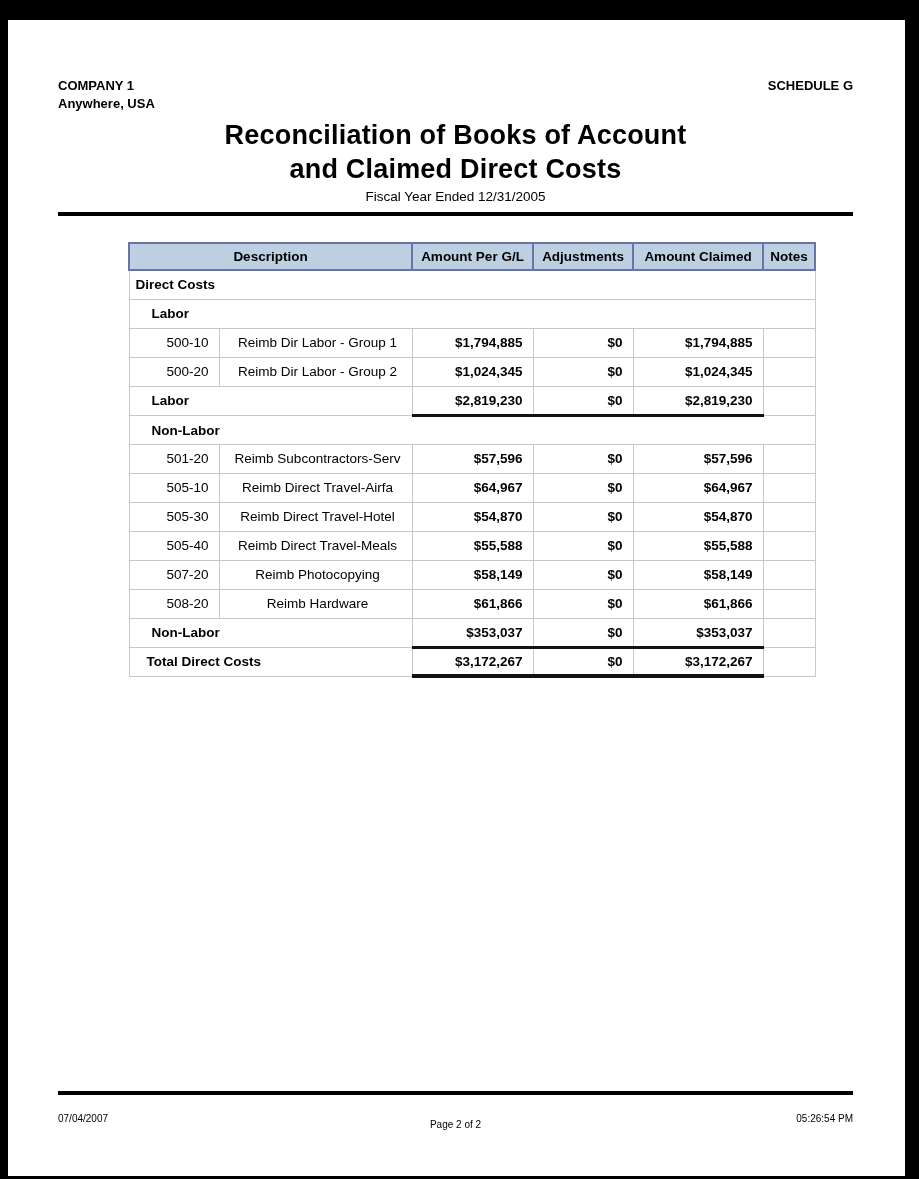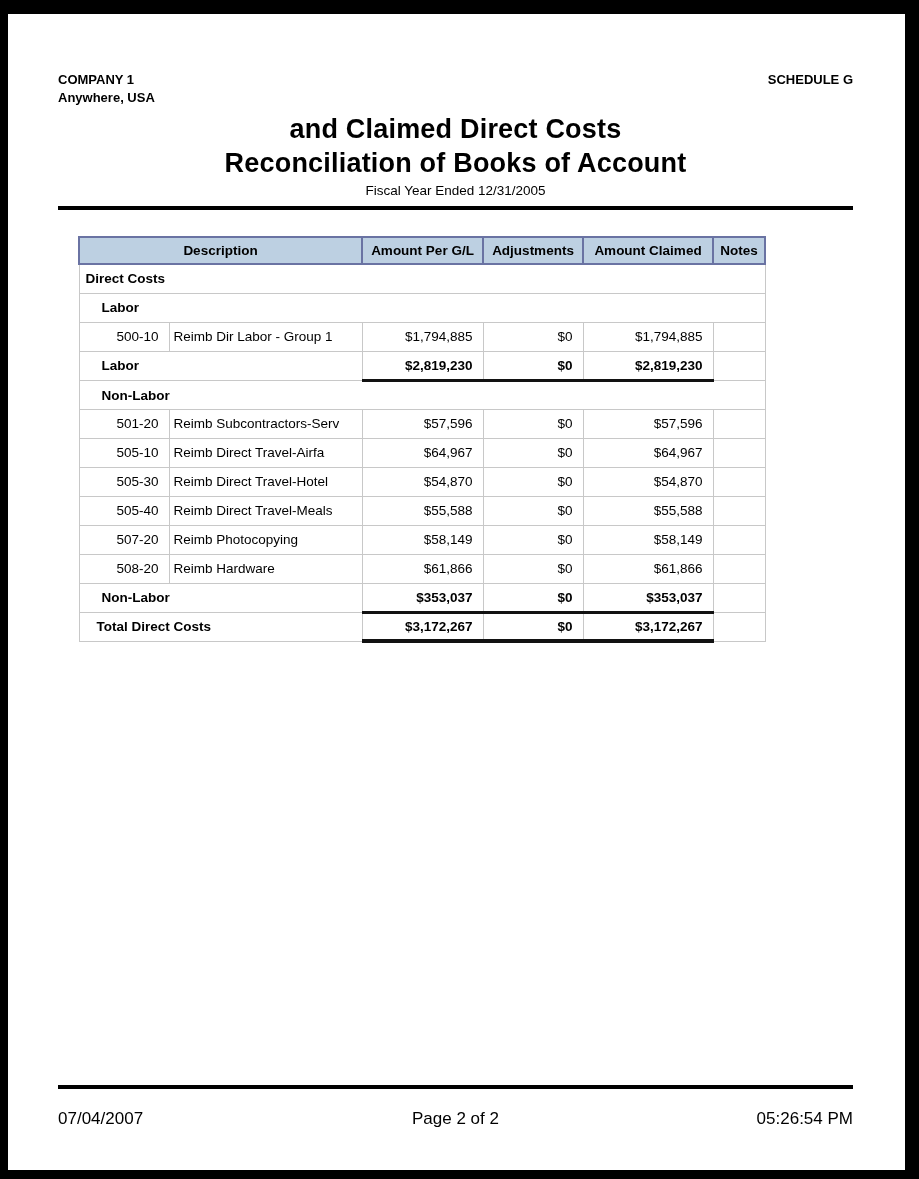--- a/index.html
+++ b/index.html
@@ -5,38 +5,38 @@
   * { margin:0; padding:0; box-sizing:border-box; }
   html,body { width:919px; height:1179px; }
   body {
     background:#000;
     position:relative;
     font-family:"Liberation Sans", sans-serif;
     color:#000;
     overflow:hidden;
   }
   .page {
-    position:absolute; top:14px; left:8px;
+    position:absolute; top:20px; left:8px;
     width:897px; height:1156px;
     background:#fff;
   }
   .hdr { margin:58px 52px 0 50px; }
   .hdr-top {
     display:flex; justify-content:space-between; align-items:flex-start;
     font-size:13px; font-weight:bold; line-height:16px;
   }
   .addr { font-size:13px; font-weight:bold; margin-top:2px; line-height:16px; }
   .title {
     text-align:center; font-size:27px; font-weight:bold;
     line-height:34px; margin-top:6px; letter-spacing:0.2px;
   }
   .subtitle { text-align:center; font-size:13.5px; margin-top:3px; line-height:16px; }
   .rule { height:4px; background:#000; margin:7px 52px 0 50px; }
 
-  .tablewrap { margin:26px 0 0 70px; }
+  .tablewrap { margin:26px 0 0 120px; }
   table.cost {
     border-collapse:collapse; table-layout:fixed;
     width:686px; font-size:13.5px;
     border-left:1px solid var(--row-line,#c8c8c8);
     border-right:1px solid var(--row-line,#c8c8c8);
     border-bottom:1px solid var(--row-line,#c8c8c8);
   }
   table.cost th {
     background:var(--header-bg,#bdd0e2);
     border:2px solid var(--header-border,#6a73a3);
@@ -46,57 +46,57 @@
   }
   table.cost td {
     height:29px; vertical-align:middle;
     border-top:1px solid var(--row-line,#c8c8c8);
     overflow:hidden; white-space:nowrap;
   }
   td.group-cell  { font-weight:bold; padding-left:6px; }
   td.section-cell{ font-weight:bold; padding-left:22px; }
   td.code-cell   { text-align:right; padding-right:10px;
                    border-right:1px solid var(--row-line,#c8c8c8); }
-  td.desc-cell   { padding-left:4px; }
+  td.desc-cell   { padding-left:4px;text-align:center; }
   td.amt-cell    { text-align:right; padding-right:10px;
-                   border-left:1px solid var(--row-line,#c8c8c8); }
+                   border-left:1px solid var(--row-line,#c8c8c8);font-weight:bold; }
   td.notes-cell  { border-left:1px solid var(--row-line,#c8c8c8); }
   td.subtotal-label-cell { font-weight:bold; padding-left:22px; }
   td.total-label-cell    { font-weight:bold; padding-left:17px; }
   td.subtotal-amt-cell, td.total-amt-cell {
     font-weight:bold;
     border-top:1px solid #4a4a4a;
   }
   td.subtotal-amt-cell { border-bottom:3px solid var(--subtotal-line,#121212); }
   td.total-amt-cell    { border-bottom:4px solid var(--subtotal-line,#121212); }
 
   .footer-rule { position:absolute; left:50px; width:795px; top:1071px; height:4px; background:#000; }
   .footer {
     position:absolute; left:50px; width:795px; top:1084px;
-    display:flex; align-items:flex-end;
-    font-size:17px; line-height:15px;
+    display:flex; align-items:center;
+    font-size:10px; line-height:15px;
   }
   .footer .f-left   { flex:1; text-align:left; }
   .footer .f-center { flex:1; text-align:center;margin-top:13px; }
   .footer .f-right  { flex:1; text-align:right; }
 </style>
 </head>
 <body>
 
 <div class="page">
 
   <div class="hdr">
     <div class="hdr-top">
       <span>COMPANY 1</span>
       <span>SCHEDULE G</span>
     </div>
     <div class="addr">Anywhere, USA</div>
     <div class="title">
+      <div>Reconciliation of Books of Account</div>
       <div>and Claimed Direct Costs</div>
-      <div>Reconciliation of Books of Account</div>
     </div>
     <div class="subtitle">Fiscal Year Ended 12/31/2005</div>
   </div>
   <div class="rule"></div>
 
   <div class="tablewrap">
     <table class="cost">
       <colgroup>
         <col style="width:90px">
           <col style="width:193px">
@@ -123,20 +123,28 @@
           </tr>
           <tr>
             <td class="code-cell">500-10</td>
             <td class="desc-cell">Reimb Dir Labor - Group 1</td>
             <td class="amt-cell">$1,794,885</td>
             <td class="amt-cell">$0</td>
             <td class="amt-cell">$1,794,885</td>
             <td class="notes-cell"></td>
           </tr>
           <tr>
+            <td class="code-cell">500-20</td>
+            <td class="desc-cell">Reimb Dir Labor - Group 2</td>
+            <td class="amt-cell">$1,024,345</td>
+            <td class="amt-cell">$0</td>
+            <td class="amt-cell">$1,024,345</td>
+            <td class="notes-cell"></td>
+          </tr>
+          <tr>
             <td class="subtotal-label-cell" colspan="2">Labor</td>
             <td class="amt-cell subtotal-amt-cell">$2,819,230</td>
             <td class="amt-cell subtotal-amt-cell">$0</td>
             <td class="amt-cell subtotal-amt-cell">$2,819,230</td>
             <td class="notes-cell"></td>
           </tr>
           <tr>
             <td class="section-cell" colspan="6">Non-Labor</td>
           </tr>
           <tr>

